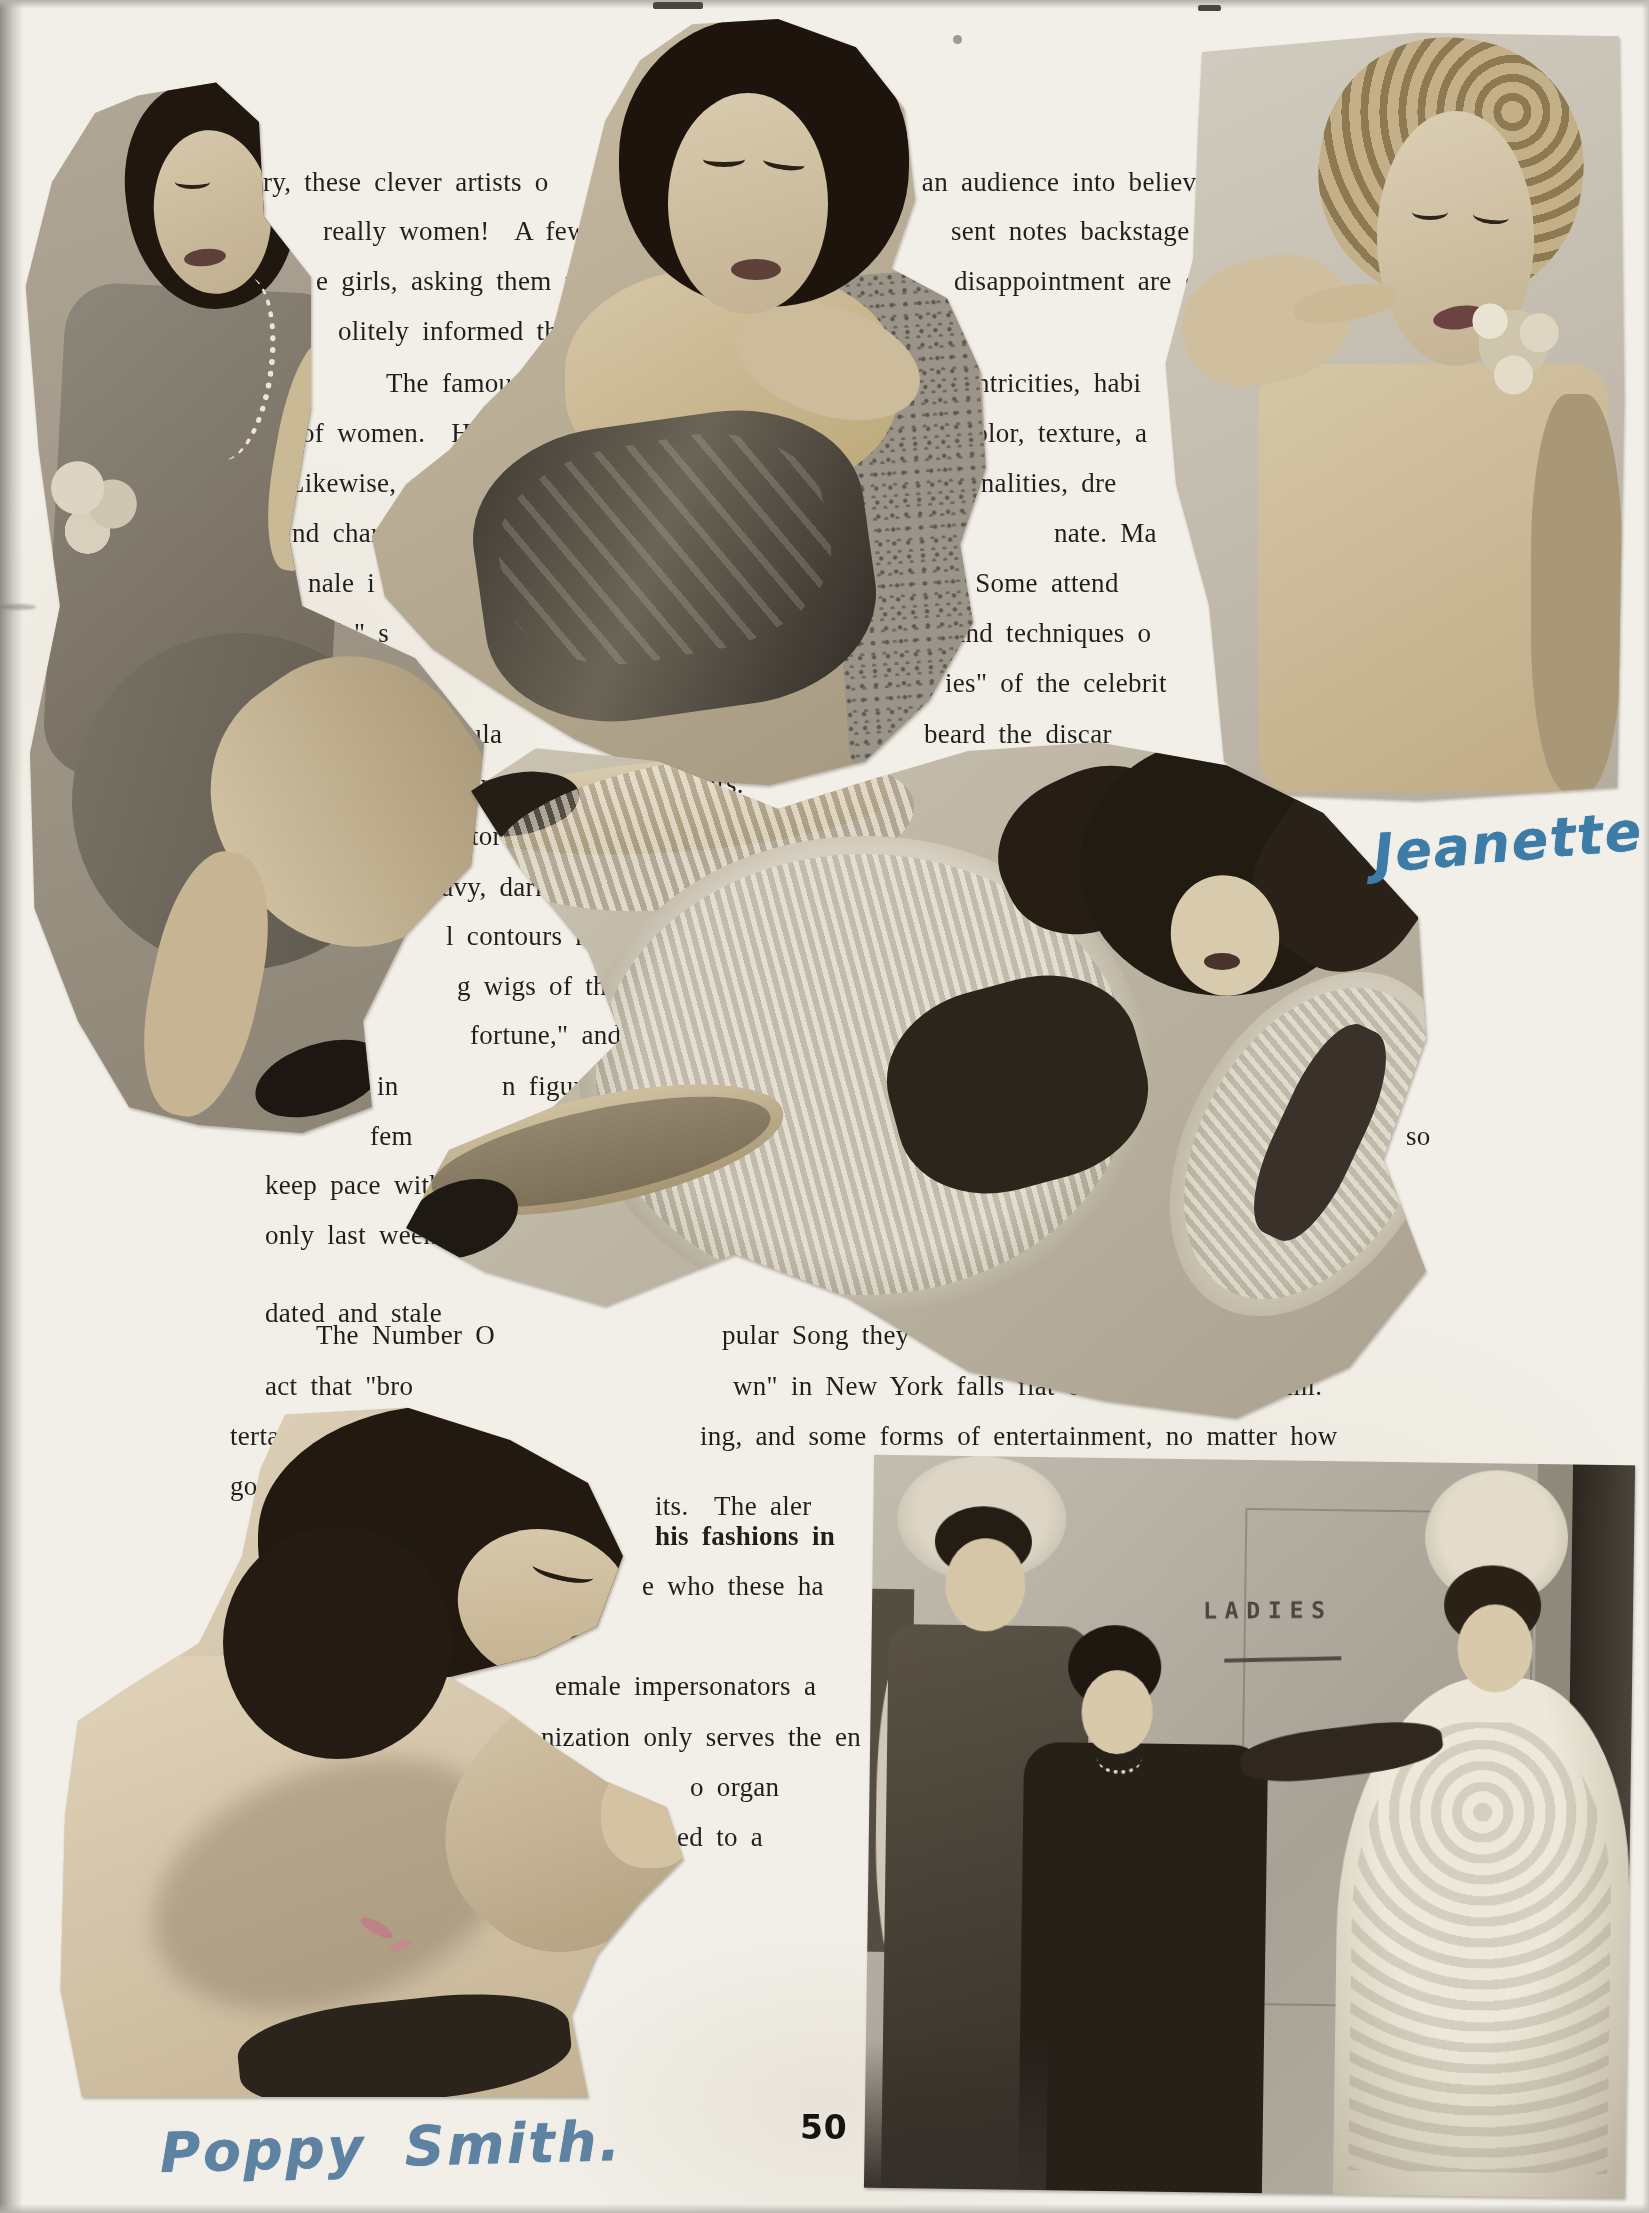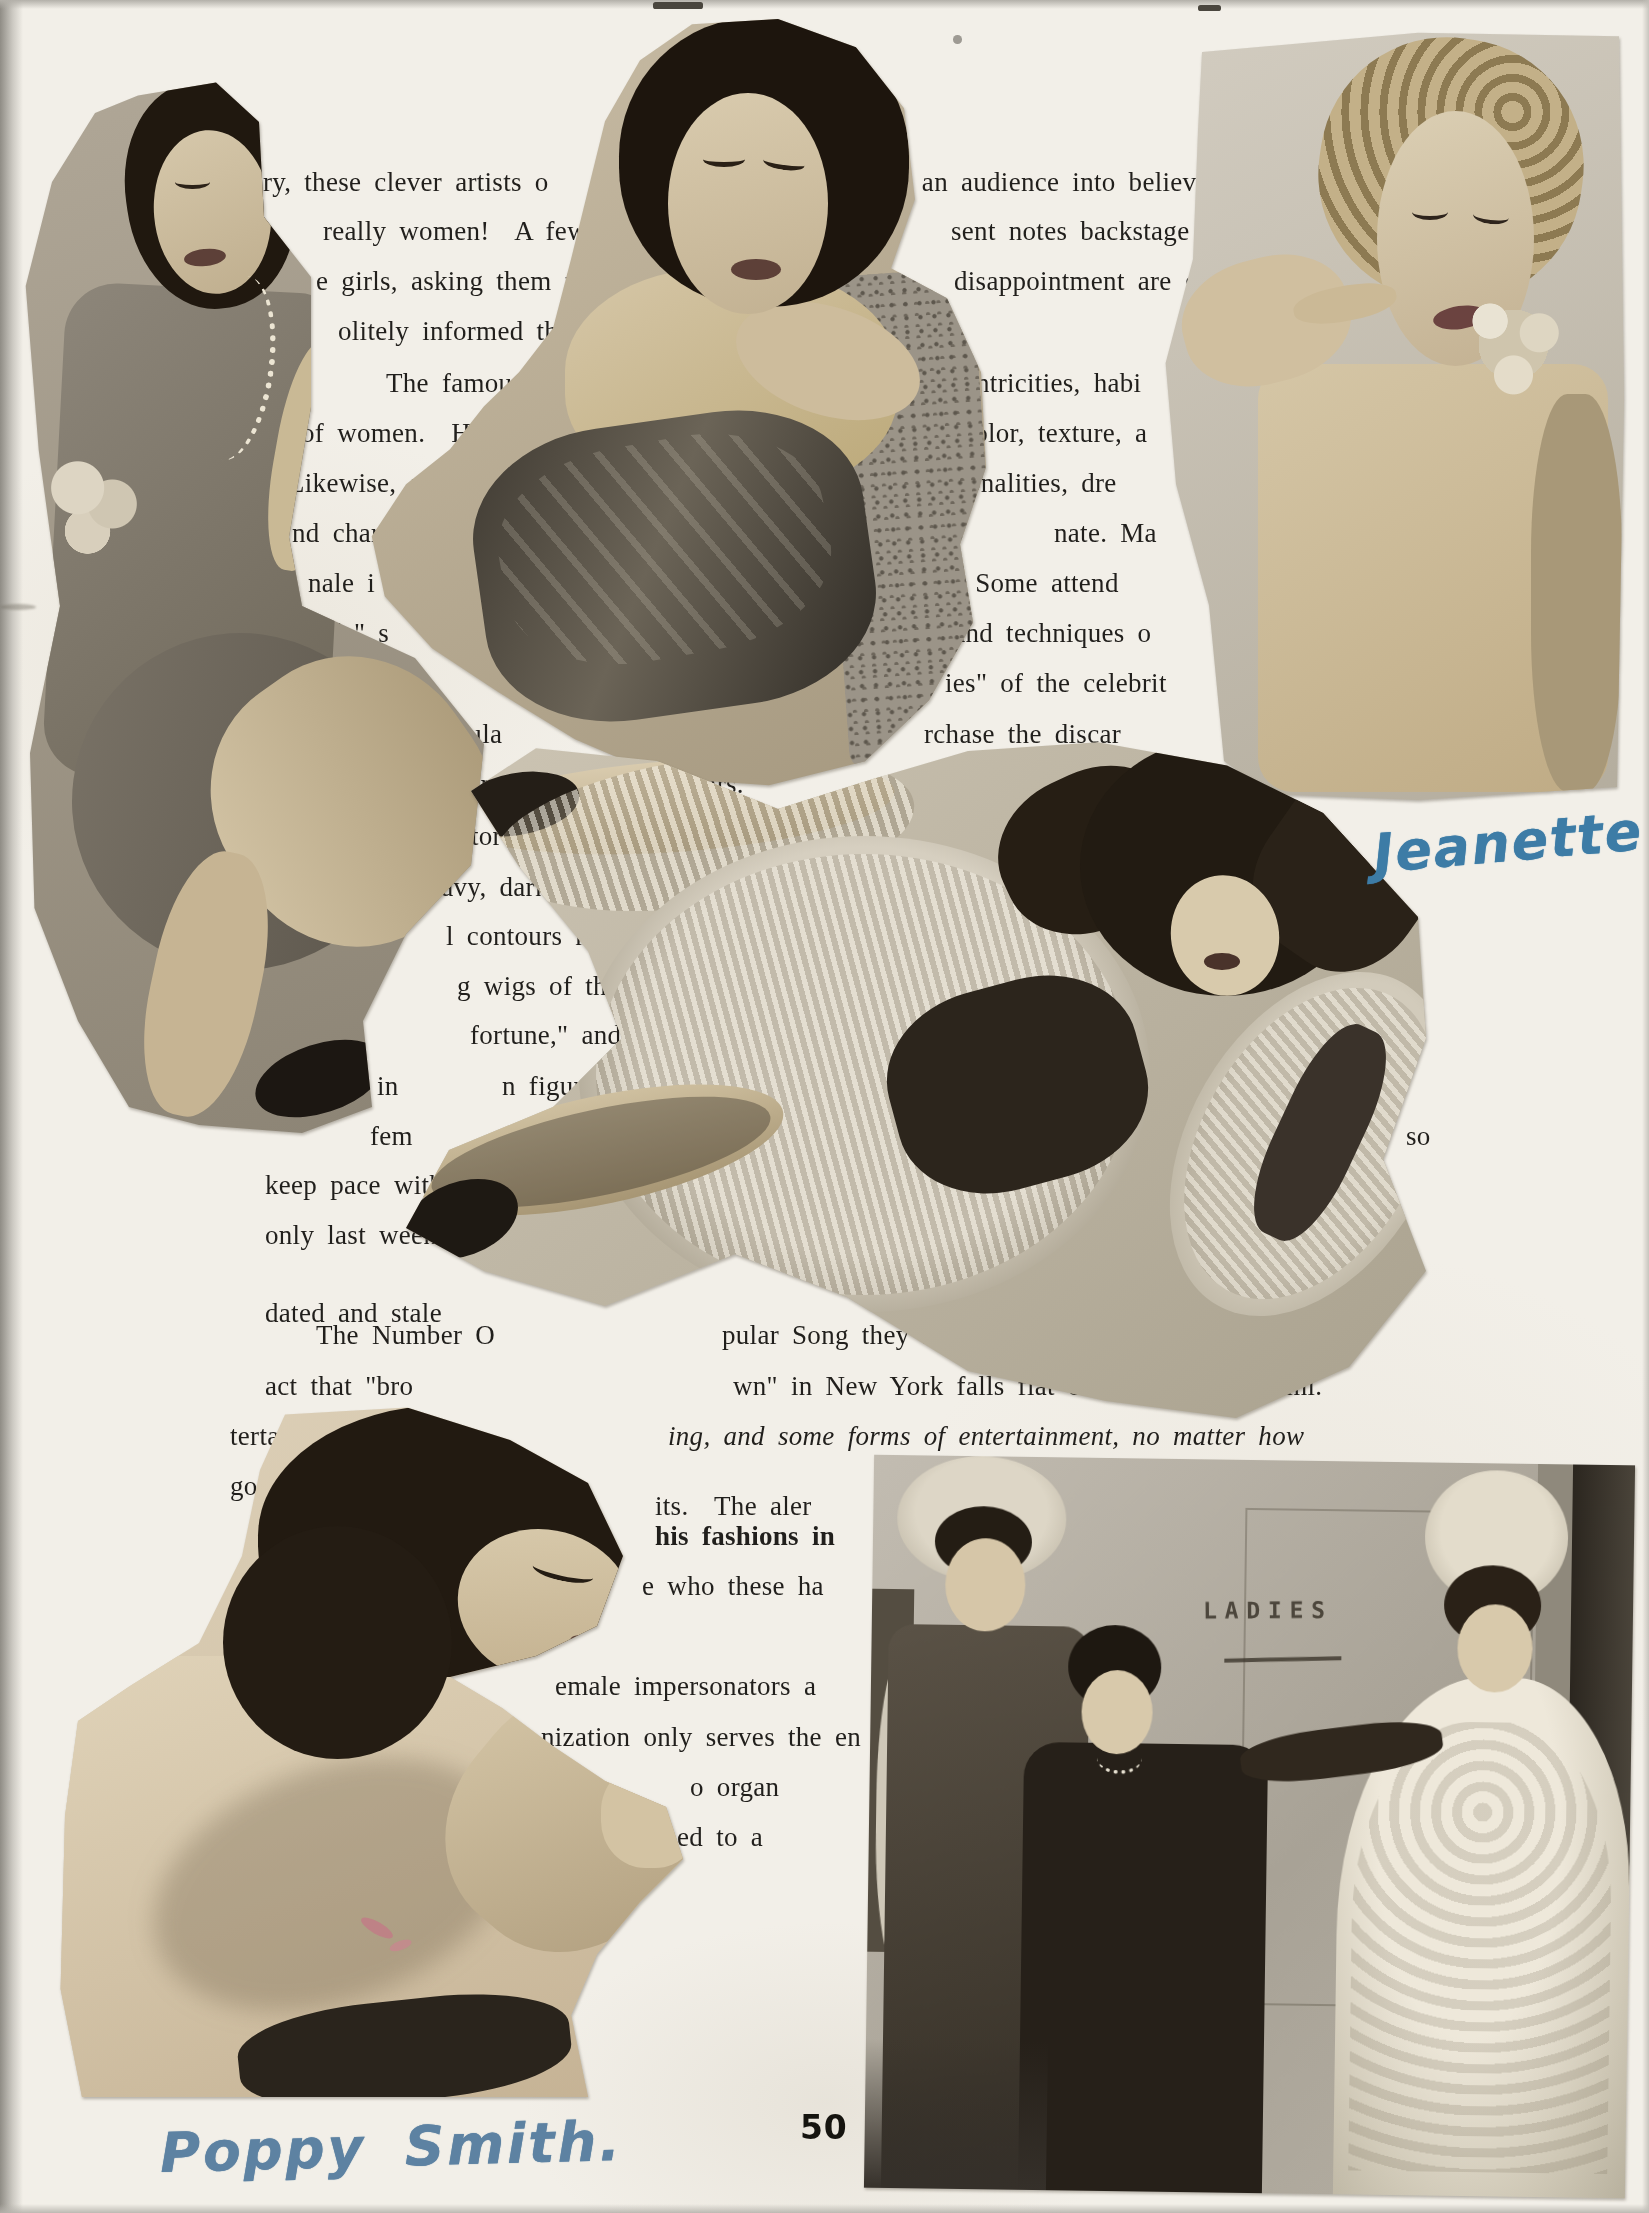--- a/index.html
+++ b/index.html
@@ -269,21 +269,21 @@
       <div class="tline" style="top: 618px;">
         <span class="tseg" style="left: 323px;">als" s</span>
         <span class="tseg" style="left: 917px;">es and techniques o</span>
       </div>
       <div class="tline" style="top: 668px;">
         <span class="tseg" style="left: 351px;">stars.</span>
         <span class="tseg" style="left: 945px;">ies" of the celebrit</span>
       </div>
       <div class="tline" style="top: 719px;">
         <span class="tseg" style="left: 368px;">One popula</span>
-        <span class="tseg" style="left: 924px;">rchase the discar</span>
+        <span class="tseg" style="left: 924px;">beard the discar</span>
       </div>
       <div class="tline" style="top: 769px;">
         <span class="tseg" style="left: 416px;">motion picture female stars.</span>
       </div>
       <div class="tline" style="top: 821px;">
         <span class="tseg" style="left: 431px;">onator has his own camouflage problems.</span>
         <span class="tseg" style="left: 1081px;">overcome a mas-</span>
       </div>
       <div class="tline" style="top: 872px;">
         <span class="tseg" style="left: 429px;">eavy, dark beard. Their eyebrows must be ar</span>
@@ -323,21 +323,21 @@
       <div class="tline" style="top: 1320px;">
         <span class="tseg" style="left: 316px;">The Number O</span>
         <span class="tseg" style="left: 722px;">pular Song they sang last week is "No. 13" on the</span>
       </div>
       <div class="tline" style="top: 1371px;">
         <span class="tseg" style="left: 265px;">act that "bro</span>
         <span class="tseg" style="left: 733px;">wn" in New York falls flat on its face in Miami.</span>
       </div>
       <div class="tline" style="top: 1421px;">
         <span class="tseg" style="left: 230px;">tertainm</span>
-        <span class="tseg" style="left: 668px; font-style: italic;">ing, and some forms of entertainment, no matter how</span>
+        <span class="tseg" style="left: 700px;">ing, and some forms of entertainment, no matter how</span>
       </div>
       <div class="tline" style="top: 1471px;">
         <span class="tseg" style="left: 230px;">goo</span>
         <span class="tseg" style="left: 655px; margin-top: 20px;">its.  The aler</span>
       </div>
       <div class="tline" style="top: 1521px;">
         <span class="tseg" style="left: 655px; font-weight: bold;">his fashions in</span>
       </div>
       <div class="tline" style="top: 1571px;">
         <span class="tseg" style="left: 642px;">e who these ha</span>

